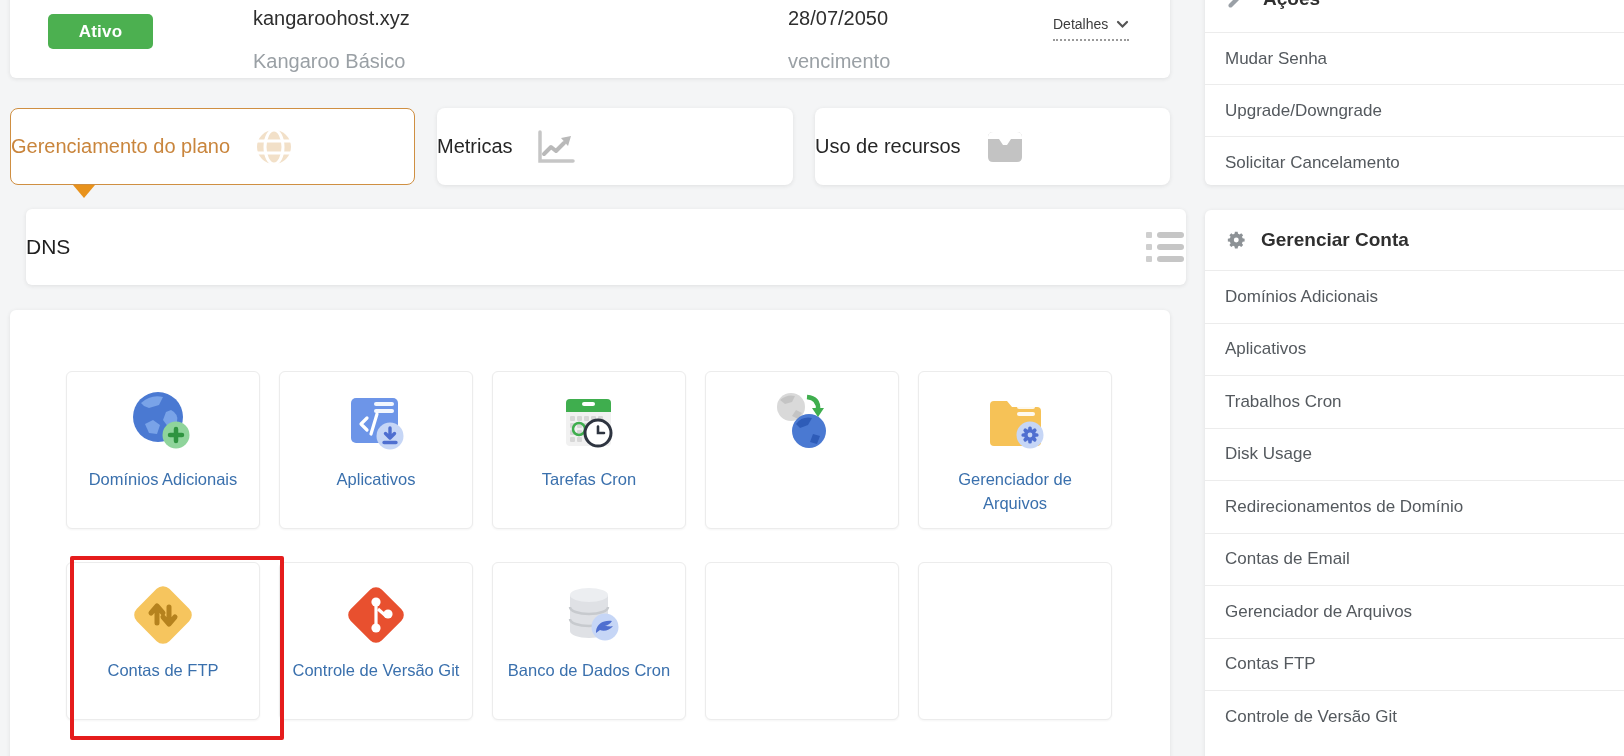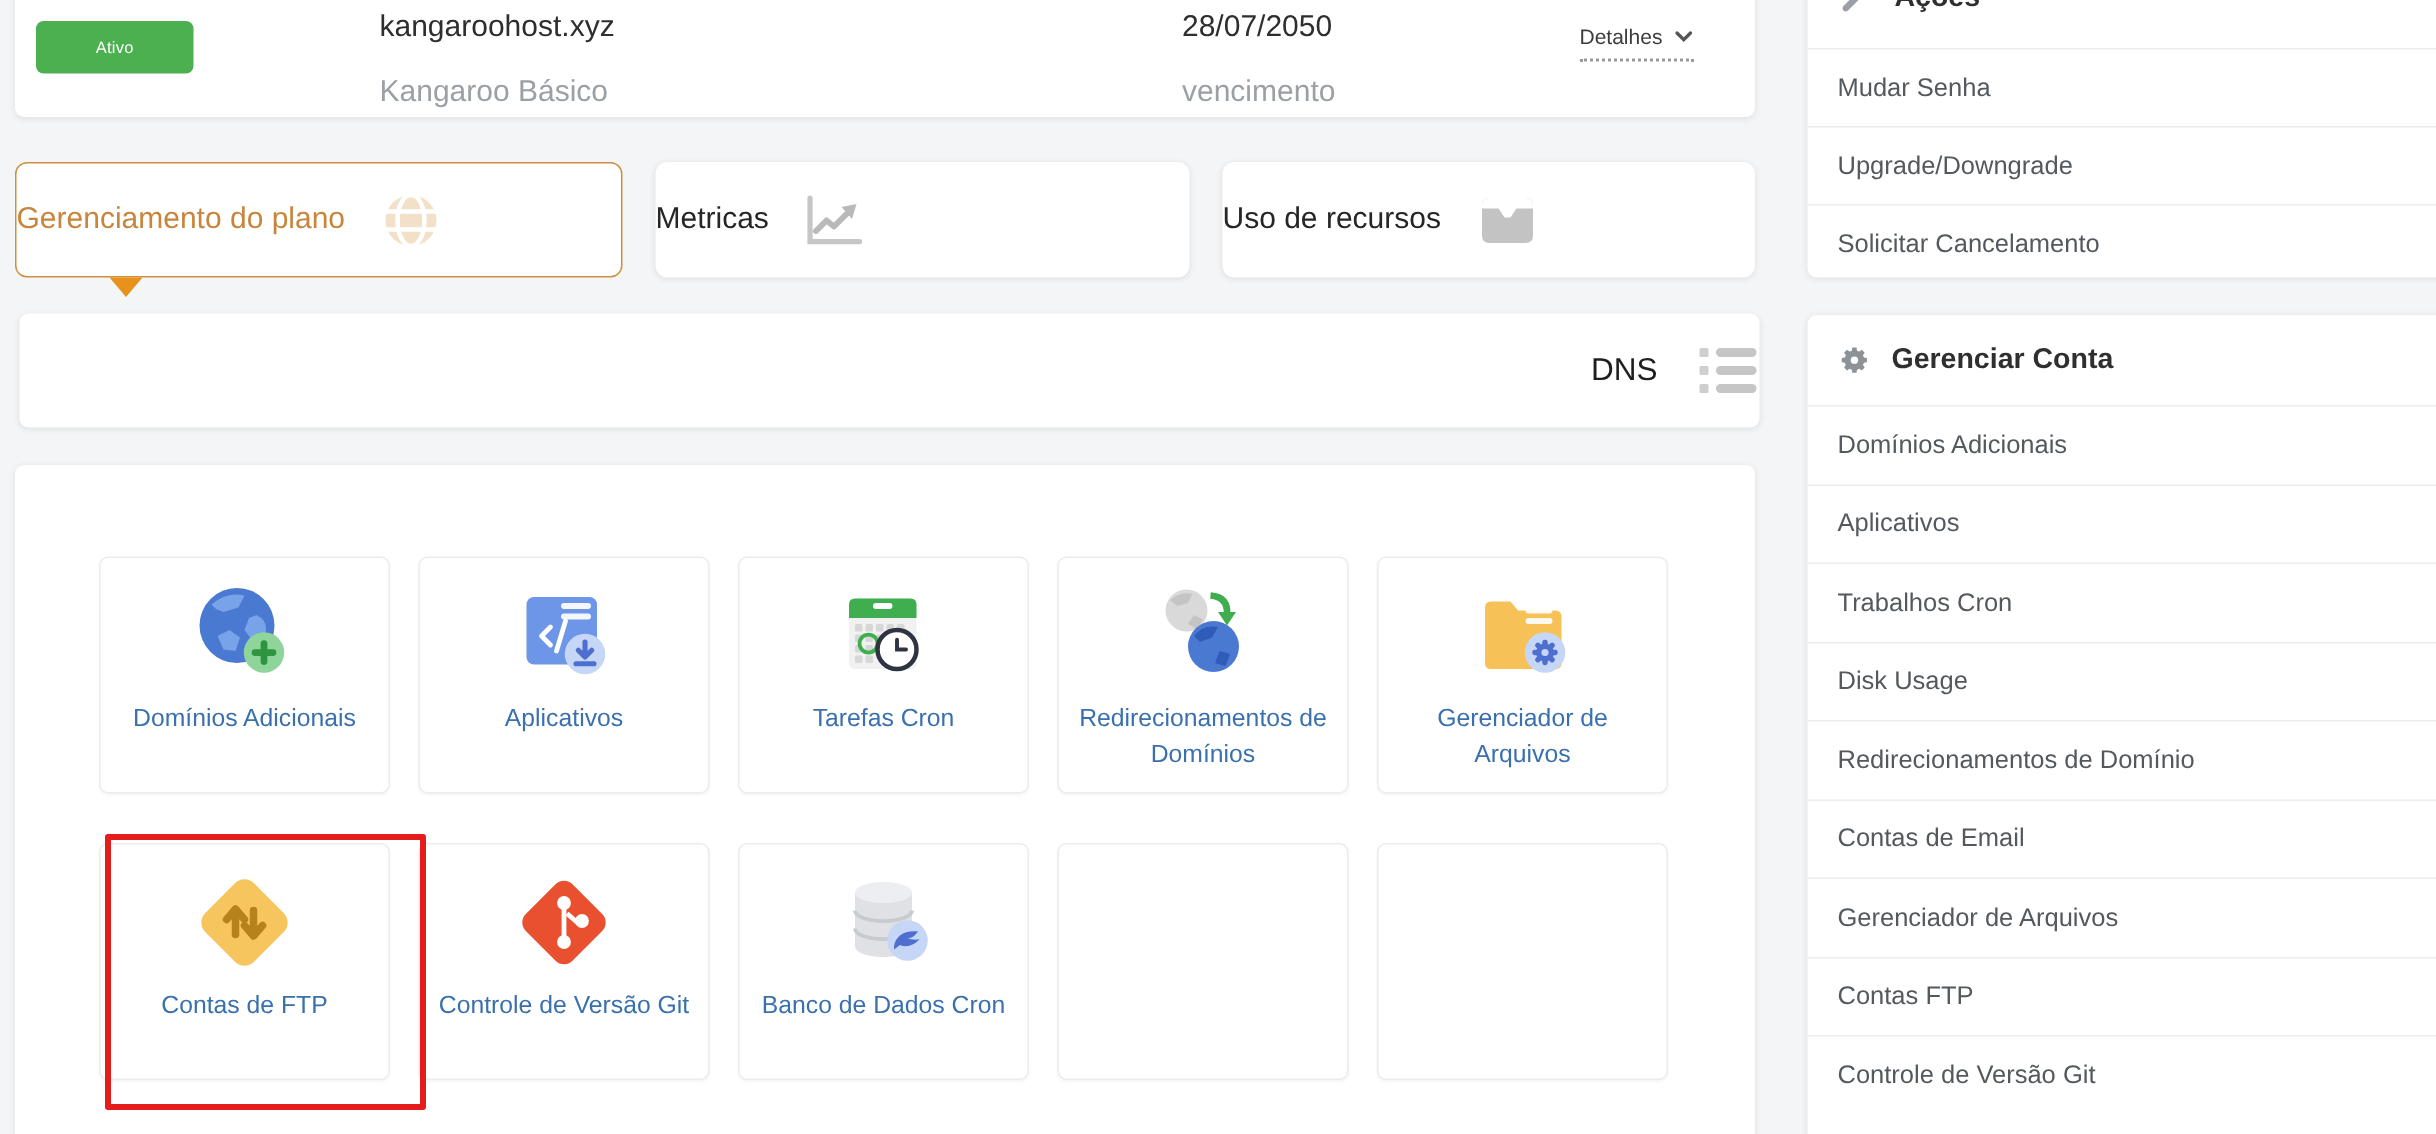--- a/index.html
+++ b/index.html
@@ -3,22 +3,22 @@
 <meta charset="utf-8">
 <style>
   html,body{margin:0;padding:0}
   #page{position:relative;width:1624px;height:756px;overflow:hidden;
         background:var(--page-bg,#f4f5f6);
         font-family:"Liberation Sans","DejaVu Sans",sans-serif;color:#333}
   .card{background:#fff;border-radius:6px;box-shadow:0 1px 4px rgba(40,40,40,.10)}
 
   
   .domain-card{position:absolute;left:10px;top:-24px;width:1160px;height:102px}
-  .badge{position:absolute;left:14px;top:38px;width:105px;height:35px;
-         background:var(--accent-green);color:#fff;font-weight:normal;font-size:11px;
+  .badge{position:absolute;left:38px;top:38px;width:105px;height:35px;
+         background:var(--accent-green);color:#fff;font-weight:bold;font-size:17px;
          display:flex;align-items:center;justify-content:center;border-radius:5px;letter-spacing:.2px}
   .dom-block{position:absolute;left:243px;top:31px}
   .date-block{position:absolute;left:778px;top:31px}
   .dom-title{font-size:20px;font-weight:normal;color:#2e2e2e}
   .dom-sub{font-size:20px;color:var(--text-gray);margin-top:20px}
   .details-link{position:absolute;left:1043px;top:40px;font-size:14px;color:#3c3c3c;
         border-bottom:2px dotted #9a9a9a;padding-bottom:7px;display:flex;align-items:center;gap:8px;cursor:pointer}
 
   
   .tabs-row{position:absolute;left:10px;top:108px;width:1160px;height:77px}
@@ -27,22 +27,22 @@
        font-size:20px;color:#262626;box-shadow:0 1px 4px rgba(40,40,40,.10);cursor:pointer;box-sizing:border-box}
   .tab:nth-child(1){left:0;width:405px}
   .tab:nth-child(2){left:427px;width:356px}
   .tab:nth-child(3){left:805px;width:355px}
   .tab.active{border:1px solid var(--tab-border-orange);color:var(--accent-orange);box-shadow:none}
   .tab.active::after{content:"";position:absolute;left:62px;top:76px;width:0;height:0;
        border:11px solid transparent;border-bottom:0;border-top:13px solid var(--orange-pointer)}
   .tab-icon{display:flex;align-items:center}
 
   
-  .dns-card{position:absolute;left:13px;top:209px;width:1160px;height:76px;
-       display:flex;align-items:center;justify-content:flex-end;gap:26px;cursor:pointer}
+  .dns-card{position:absolute;left:26px;top:209px;width:1160px;height:76px;
+       display:flex;align-items:center;justify-content:space-between;gap:26px;cursor:pointer}
   .dns-label{font-size:21px;color:#1f1f1f}
 
   
   .features-card{position:absolute;left:10px;top:310px;width:1160px;height:520px}
   .tile-grid{position:absolute;left:56px;top:61px;display:grid;grid-template-columns:repeat(5,194px);gap:33px 19px}
   .tile{width:194px;height:158px;background:#fff;border:1px solid #ececec;border-radius:6px;
        box-shadow:0 1px 2px rgba(60,60,60,.05);display:flex;flex-direction:column;align-items:center;
        cursor:pointer;box-sizing:border-box}
   .tile-icon{margin-top:15px;height:74px;display:flex;align-items:center}
   .tile-label{margin-top:7px;font-size:16.5px;color:var(--link-blue);text-align:center;line-height:1.45;padding:0 10px}
@@ -207,21 +207,20 @@
               <circle cx="25" cy="19" r="14" fill="#d9d9d9"></circle>
               <path d="M14 12 q7 -6 15 -4 l-3 6 -7 2 Z" fill="#c4c4c4"></path>
               <path d="M30 22 l6 3 -4 6 -6 -3 Z" fill="#c4c4c4"></path>
               <circle cx="43" cy="43" r="17" fill="#4a79d2"></circle>
               <path d="M30 36 q6 -8 16 -6 l-4 7 -8 3 Z" fill="#2e5cb8"></path>
               <path d="M47 46 l7 2 -3 8 -7 -2 Z" fill="#2e5cb8"></path>
               <path d="M41 9 q12 1 11 13" stroke="#3fae4e" stroke-width="4.5" fill="none"></path>
               <path d="M46 20 h12 l-6 9 Z" fill="#3fae4e"></path>
             </svg>
           </span>
-    <span class="tile-label">Redirecionamentos de Domínios</span>
   </div>
         <div class="tile">
     <span class="tile-icon">
             <svg width="72" height="72" viewBox="0 0 72 72">
               <path d="M11 17 q0 -4 4 -4 h13 l5 6 h25 q4 0 4 4 v31 q0 4 -4 4 h-43 q-4 0 -4 -4 Z" fill="#f6c257"></path>
               <rect x="38" y="17" width="18" height="4" rx="2" fill="#fff" opacity=".9"></rect>
               <rect x="38" y="24" width="18" height="4" rx="2" fill="#fff" opacity=".9"></rect>
               <circle cx="51" cy="47" r="13.5" fill="#c6d6f6"></circle>
               <g fill="#4f6fd0">
                 <rect x="49.2" y="38.5" width="3.6" height="17" rx="1.6"></rect>

